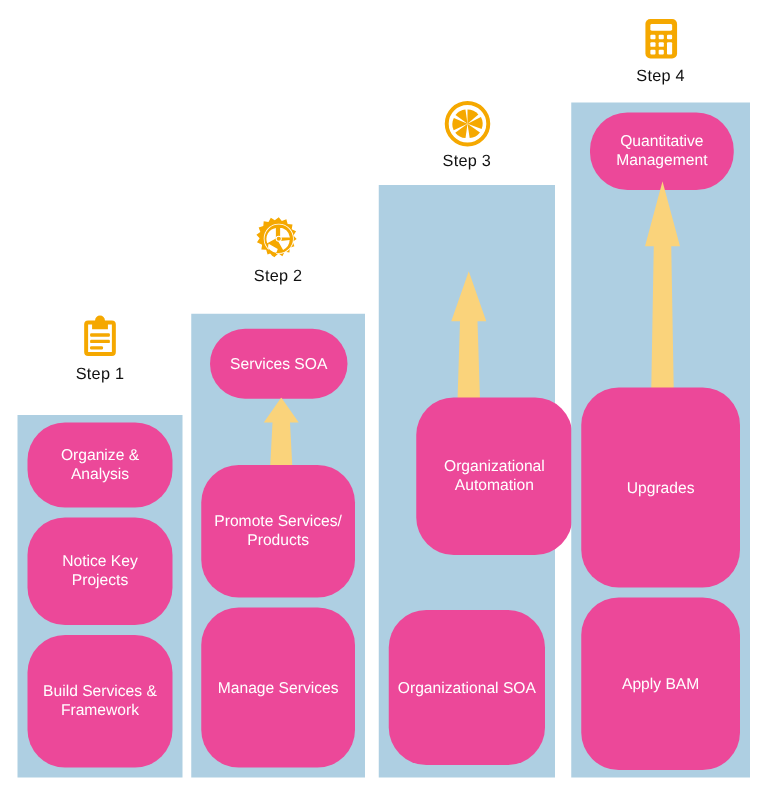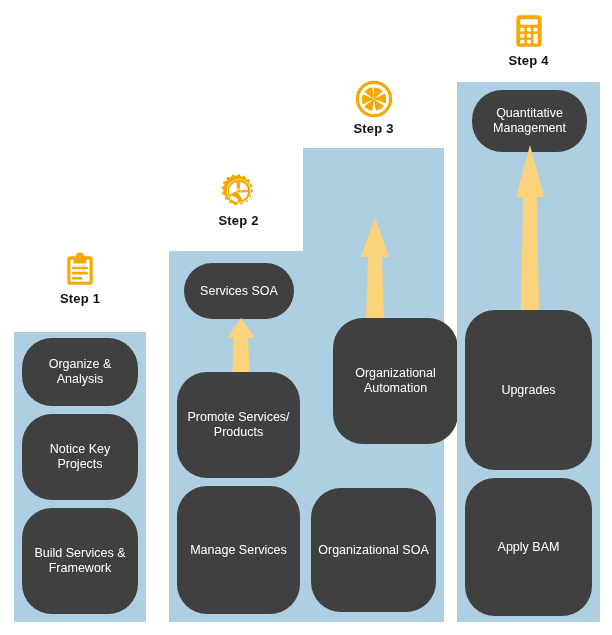--- a/index.html
+++ b/index.html
@@ -38,38 +38,38 @@
   .step-icon {
     display: block;
     margin: 0 auto;
     width: 38px;
     height: 38px;
   }
   .step-label {
     display: block;
     margin-top: 3px;
     font-size: 13px;
-    font-weight: bold;
+    font-weight: normal;
     color: #111111;
     letter-spacing: 0.2px;
     line-height: 16px;
     white-space: nowrap;
   }
 
   
   .panel {
     position: absolute;
     background: #aecfe2;
     box-sizing: border-box;
   }
 
   
   .node {
     position: absolute;
-    background: #404040;
+    background: #ec4899;
     border-radius: 30px;
     color: #ffffff;
     display: flex;
     align-items: center;
     justify-content: center;
     text-align: center;
     font-size: 12.5px;
     line-height: 15px;
     box-sizing: border-box;
     padding: 2px 4px;
@@ -108,21 +108,21 @@
 
     <div class="node" style="left:8px; top:258px; width:116px; height:106px;">
       <span>Build Services &amp; Framework</span>
     </div>
 
     <div class="node" style="left:8px; top:164px; width:116px; height:86px;">
       <span>Notice Key Projects</span>
     </div>
   </div>
 
-  <div class="step-col" style="left:153px; top:172px; width:139px; height:450px;margin-left:16px;">
+  <div class="step-col" style="left:153px; top:172px; width:139px; height:450px;">
 
     <div class="step-head" style="top:0px;">
       <svg class="step-icon" viewBox="0 0 48 48" aria-hidden="true">
         <g fill="#f5a800">
           <path d="M24 2.2 27.1 6l4.6-1.7 1.3 4.8 4.9.4-.8 4.8 4.4 2.2-2.7 4.1 3.3 3.6-4 2.8 1.7 4.6-4.7 1.4-.3 4.9-4.8-.7-2.3 4.4-4-2.7-3.7 3.3-2.7-4.1-4.6 1.8-1.4-4.7-4.9-.4.8-4.8L2 27.6l2.7-4.1L1.4 20l4-2.8-1.7-4.6 4.7-1.4.4-4.9 4.8.8L16 2.7l4 2.7z"></path>
           <circle cx="24" cy="24" r="15.2" fill="#ffffff"></circle>
           <path d="M24 9.6a14.4 14.4 0 1 0 0 28.8 14.4 14.4 0 0 0 0-28.8zm0 3a11.4 11.4 0 0 1 11.3 10.1H25.4V12.7c-.5-.07-.93-.1-1.4-.1zm-2.9.45v10.6l-8.7 5.02a11.4 11.4 0 0 1 8.7-15.6zm13.9 12.3a11.4 11.4 0 0 1-6.6 9.9l-5-8.7 11.6-1.2zm-21.2 3.6 9.2 5.3-3.1 8.5a11.4 11.4 0 0 1-6.1-13.8z" fill="#f5a800"></path>
           <circle cx="24" cy="24" r="3.1" fill="#ffffff"></circle>
           <circle cx="24" cy="24" r="2.1" fill="#f5a800"></circle>
         </g>

